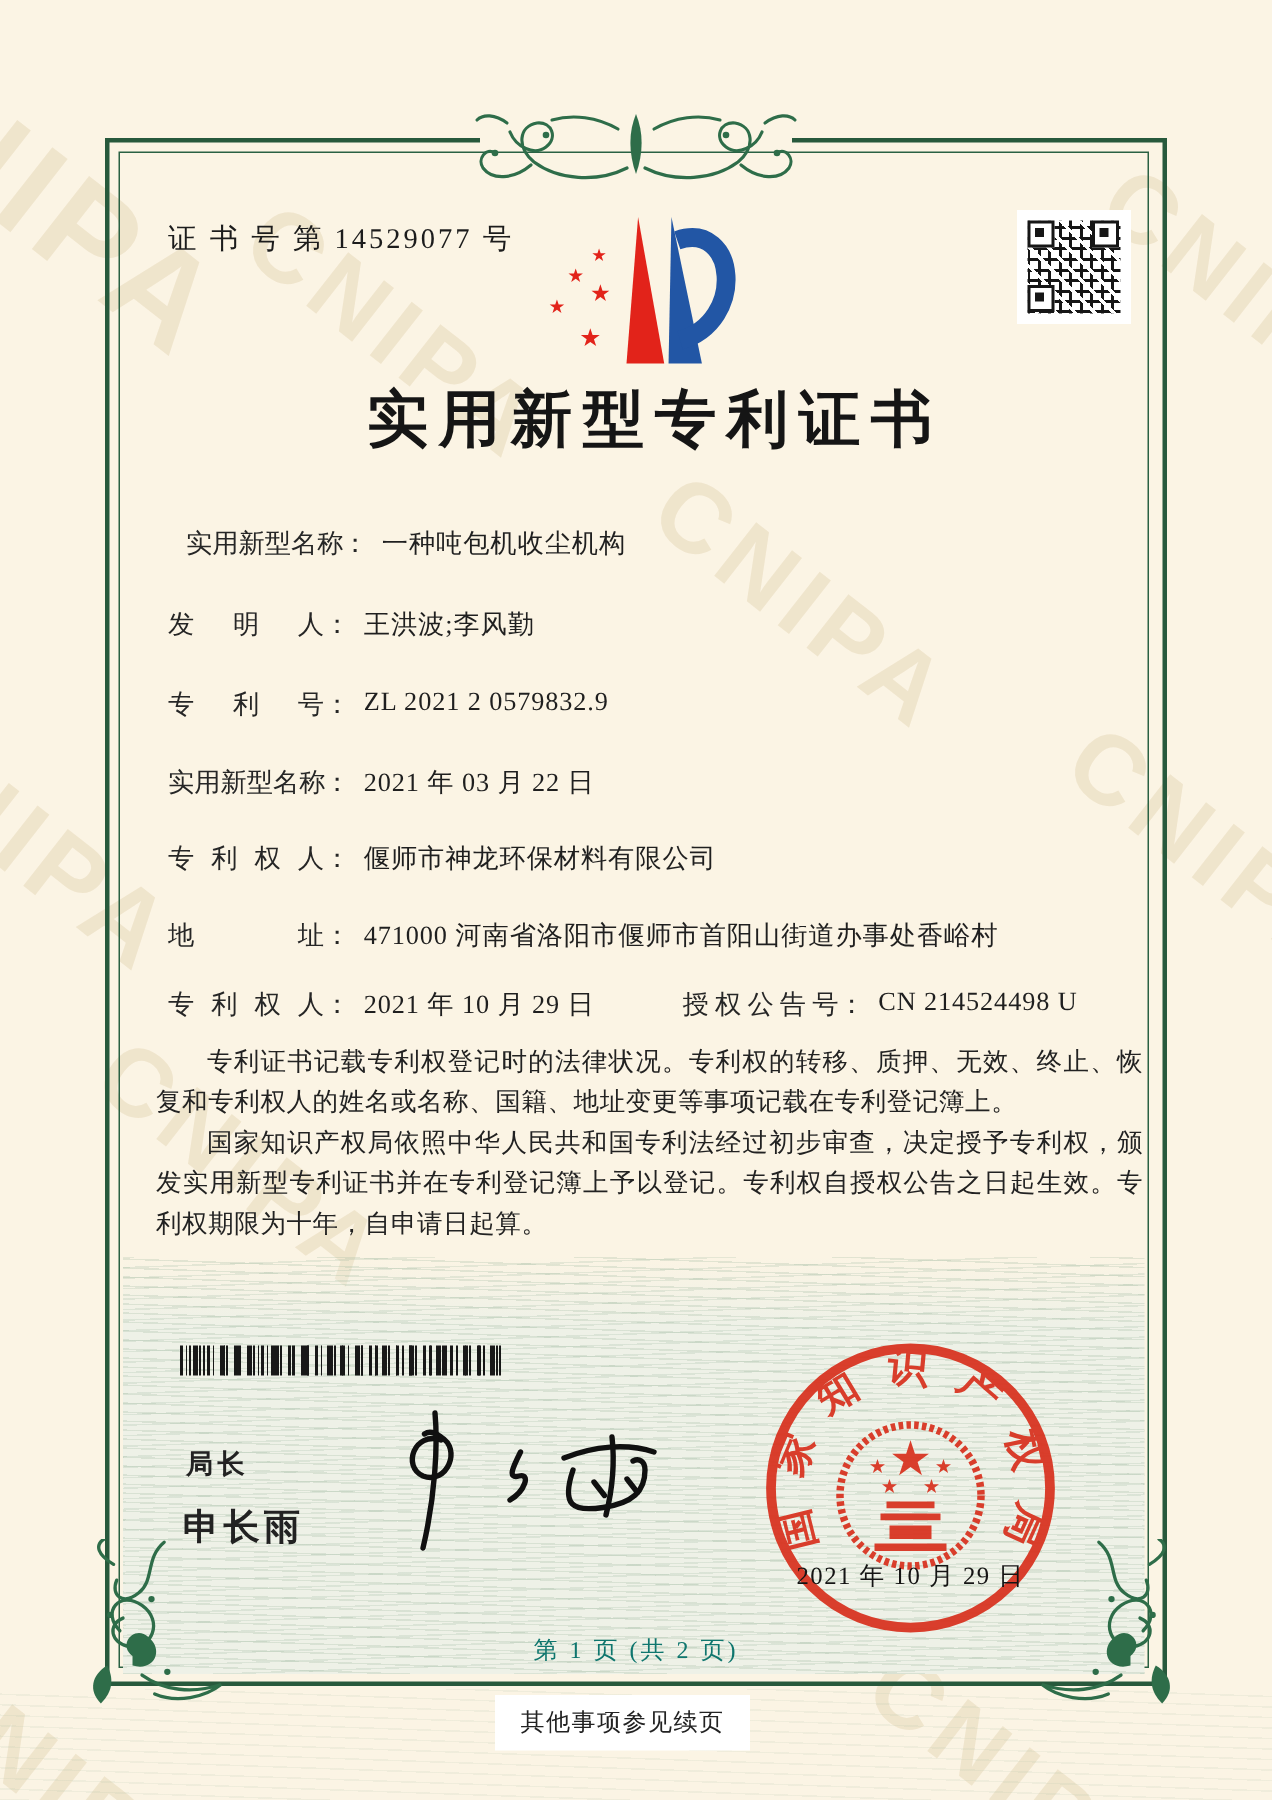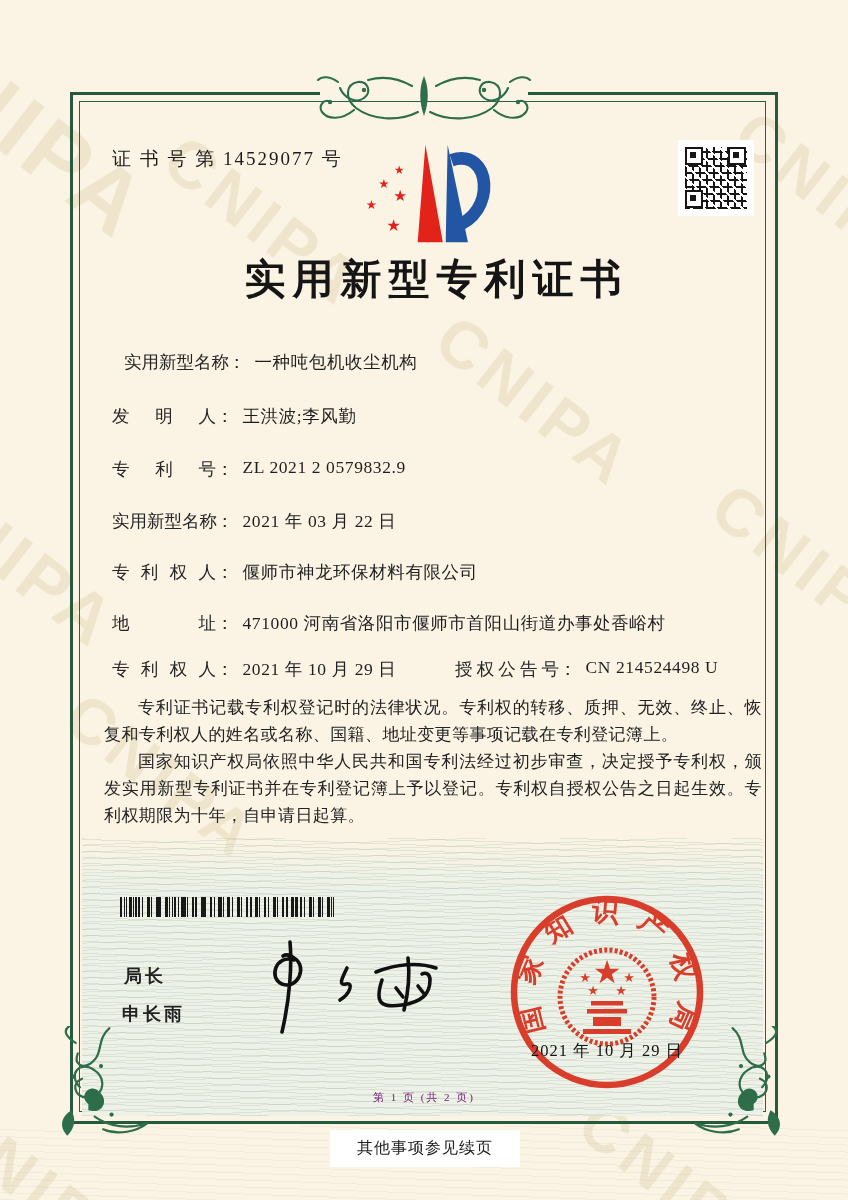--- a/index.html
+++ b/index.html
@@ -72,30 +72,30 @@
     background-image:
       repeating-linear-gradient(90deg,#181818 0 2px, rgba(0,0,0,0) 2px 4px, #181818 4px 5px,
         rgba(0,0,0,0) 5px 9px, #181818 9px 12px, rgba(0,0,0,0) 12px 13px,
         #181818 13px 14px, rgba(0,0,0,0) 14px 18px),
       repeating-linear-gradient(90deg, rgba(0,0,0,0) 0 6px, #181818 6px 7px,
         rgba(0,0,0,0) 7px 15px, #181818 15px 17px, rgba(0,0,0,0) 17px 23px);
   }
   .signer-role{position:absolute;left:124px;top:964px;z-index:2;
     font-family:"Liberation Sans", sans-serif;font-size:18px;font-weight:600;letter-spacing:3px;color:#222;}
   .signer-name{position:absolute;left:122px;top:1002px;z-index:2;
-    font-family:Liberation Mono, monospace;font-size:18px;font-weight:600;letter-spacing:3px;color:#222;}
+    font-family:Liberation Mono, monospace;font-size:24px;font-weight:600;letter-spacing:3px;color:#222;}
   .signature{position:absolute;left:250px;top:938px;z-index:3;}
   .seal{position:absolute;left:508px;top:893px;z-index:2;opacity:.93;}
   .seal-ring-text{font-size:27px;font-weight:bold;letter-spacing:18px;fill:#d8311e;
     font-family:"Liberation Serif", serif;}
   .seal-date{position:absolute;left:522px;top:1040px;width:170px;text-align:center;z-index:3;
     font-size:16.5px;letter-spacing:1px;color:#141414;}
   .page-footer{position:absolute;left:0;right:0;top:1090px;text-align:center;z-index:2;
-    font-size:11px;letter-spacing:2px;color:#701a75;}
-  .note-box{position:absolute;left:330px;top:1130px;width:158px;padding:8px 16px;z-index:2;
+    font-size:16px;letter-spacing:2px;color:#0f766e;}
+  .note-box{position:absolute;left:330px;top:1130px;width:158px;padding:8px 6px;z-index:2;
     background:#fff;text-align:center;font-size:16px;letter-spacing:1px;color:#222;}
 </style>
 </head>
 <body>
 
 <div class="page">
 
   <span class="wm" style="left:-70px;top:-8px;font-size:90px;">CNIPA</span>
   <span class="wm" style="left:196px;top:120px;font-size:66px;">CNIPA</span>
   <span class="wm" style="left:468px;top:300px;font-size:66px;">CNIPA</span>

